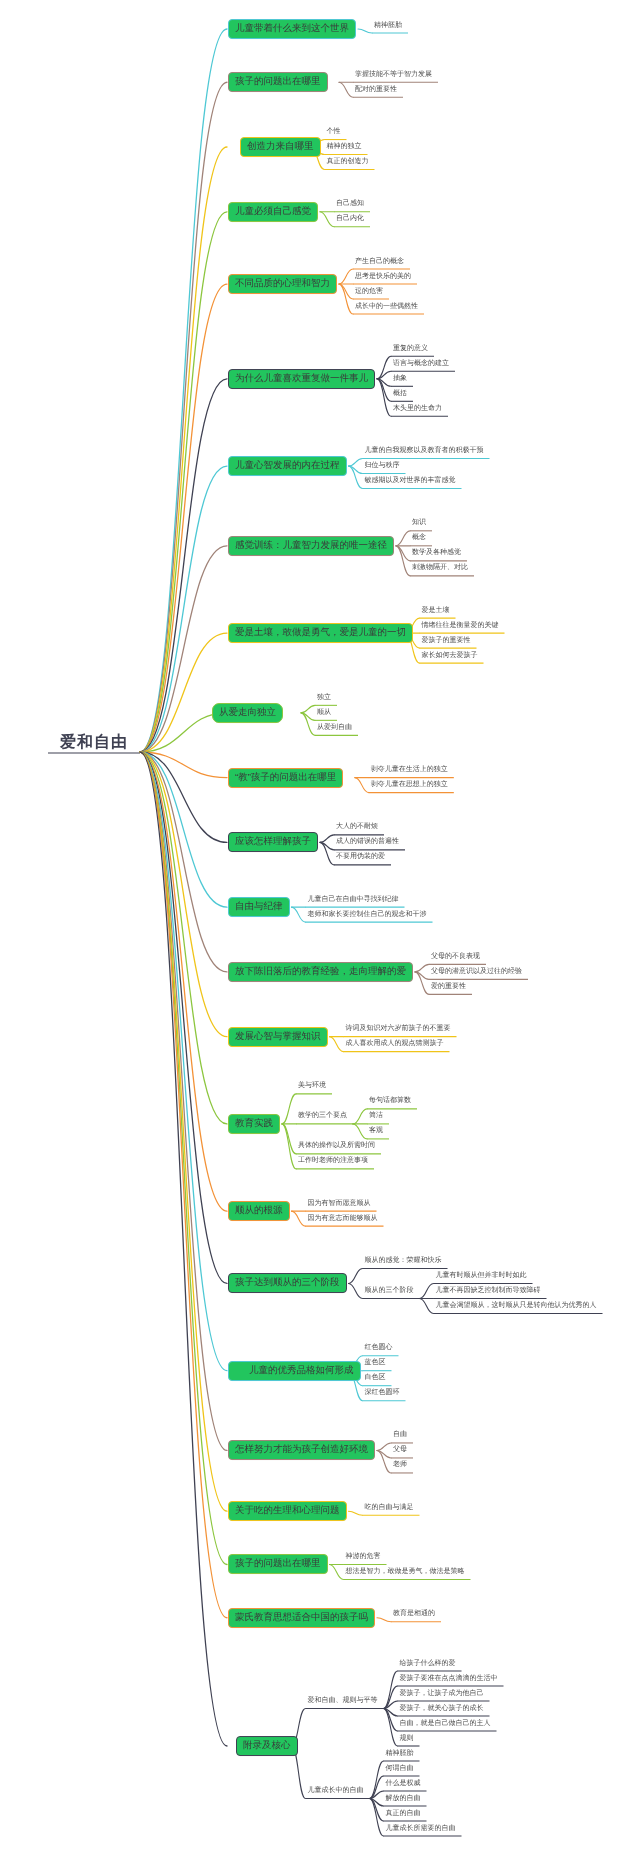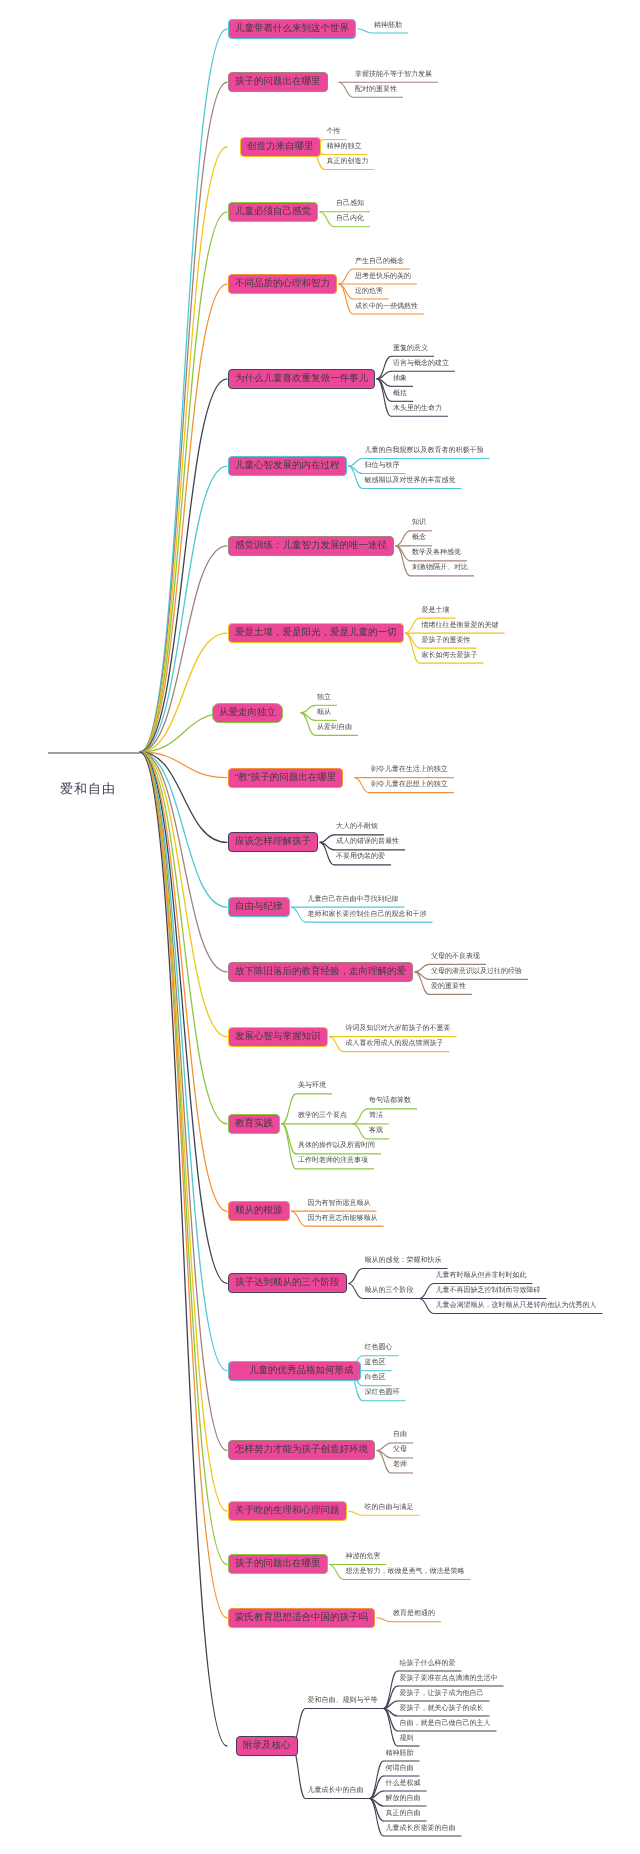--- a/index.html
+++ b/index.html
@@ -22,35 +22,34 @@
     pointer-events: none;
   }
   .node {
     position: absolute;
     white-space: nowrap;
     transform: translateY(-50%);
     line-height: 1.15;
   }
   
   .root {
-    font-size: 13px;
+    font-size: 16px;
     color: #3d3d3d;
     letter-spacing: 1px;
     padding: 5px 8px;
-    font-weight: normal;
-    margin-top: 47px;
+    font-weight: bold;
   }
   
   .topic {
     font-size: 9.5px;
     color: #3a3a3a;
     border: 1px solid #999;
     border-radius: 4px;
     padding: 3px 6px 4px 6px;
-    background: #ec4899;
+    background: #22c55e;
   }
   
   .leaf {
     font-size: 7px;
     color: #4a4a4a;
     padding: 0 2px 2px 2px;
     background: transparent;
   }
 </style>
 </head>
@@ -275,21 +274,21 @@
       <div class="node leaf" style="left: 391px; top: 408.804px;">木头里的生命力</div>
       <div class="node topic" style="left: 228px; top: 466.065px; border-color: rgb(78, 200, 212);">儿童心智发展的内在过程</div>
       <div class="node leaf" style="left: 362.5px; top: 451.065px;">儿童的自我观察以及教育者的积极干预</div>
       <div class="node leaf" style="left: 362.5px; top: 466.065px;">归位与秩序</div>
       <div class="node leaf" style="left: 362.5px; top: 481.065px;">敏感期以及对世界的丰富感觉</div>
       <div class="node topic" style="left: 228px; top: 545.826px; border-color: rgb(160, 131, 120);">感觉训练：儿童智力发展的唯一途径</div>
       <div class="node leaf" style="left: 410px; top: 523.326px;">知识</div>
       <div class="node leaf" style="left: 410px; top: 538.326px;">概念</div>
       <div class="node leaf" style="left: 410px; top: 553.326px;">数学及各种感觉</div>
       <div class="node leaf" style="left: 410px; top: 568.326px;">刺激物隔开、对比</div>
-      <div class="node topic" style="left: 228px; top: 633.087px; border-color: rgb(240, 196, 25);">爱是土壤，爱是阳光，爱是儿童的一切</div>
+      <div class="node topic" style="left: 228px; top: 633.087px; border-color: rgb(240, 196, 25);">爱是土壤，敢做是勇气，爱是儿童的一切</div>
       <div class="node leaf" style="left: 419.5px; top: 610.587px;">爱是土壤</div>
       <div class="node leaf" style="left: 419.5px; top: 625.587px;">情绪往往是衡量爱的关键</div>
       <div class="node leaf" style="left: 419.5px; top: 640.587px;">爱孩子的重要性</div>
       <div class="node leaf" style="left: 419.5px; top: 655.587px;">家长如何去爱孩子</div>
       <div class="node topic" style="left: 212px; top: 712.848px; border-color: rgb(140, 198, 62); border-radius: 7px;">从爱走向独立</div>
       <div class="node leaf" style="left: 315px; top: 697.848px;">独立</div>
       <div class="node leaf" style="left: 315px; top: 712.848px;">顺从</div>
       <div class="node leaf" style="left: 315px; top: 727.848px;">从爱到自由</div>
       <div class="node topic" style="left: 228px; top: 777.609px; border-color: rgb(243, 146, 55);">“教”孩子的问题出在哪里</div>
       <div class="node leaf" style="left: 368.828px; top: 770.109px;">剥夺儿童在生活上的独立</div>

